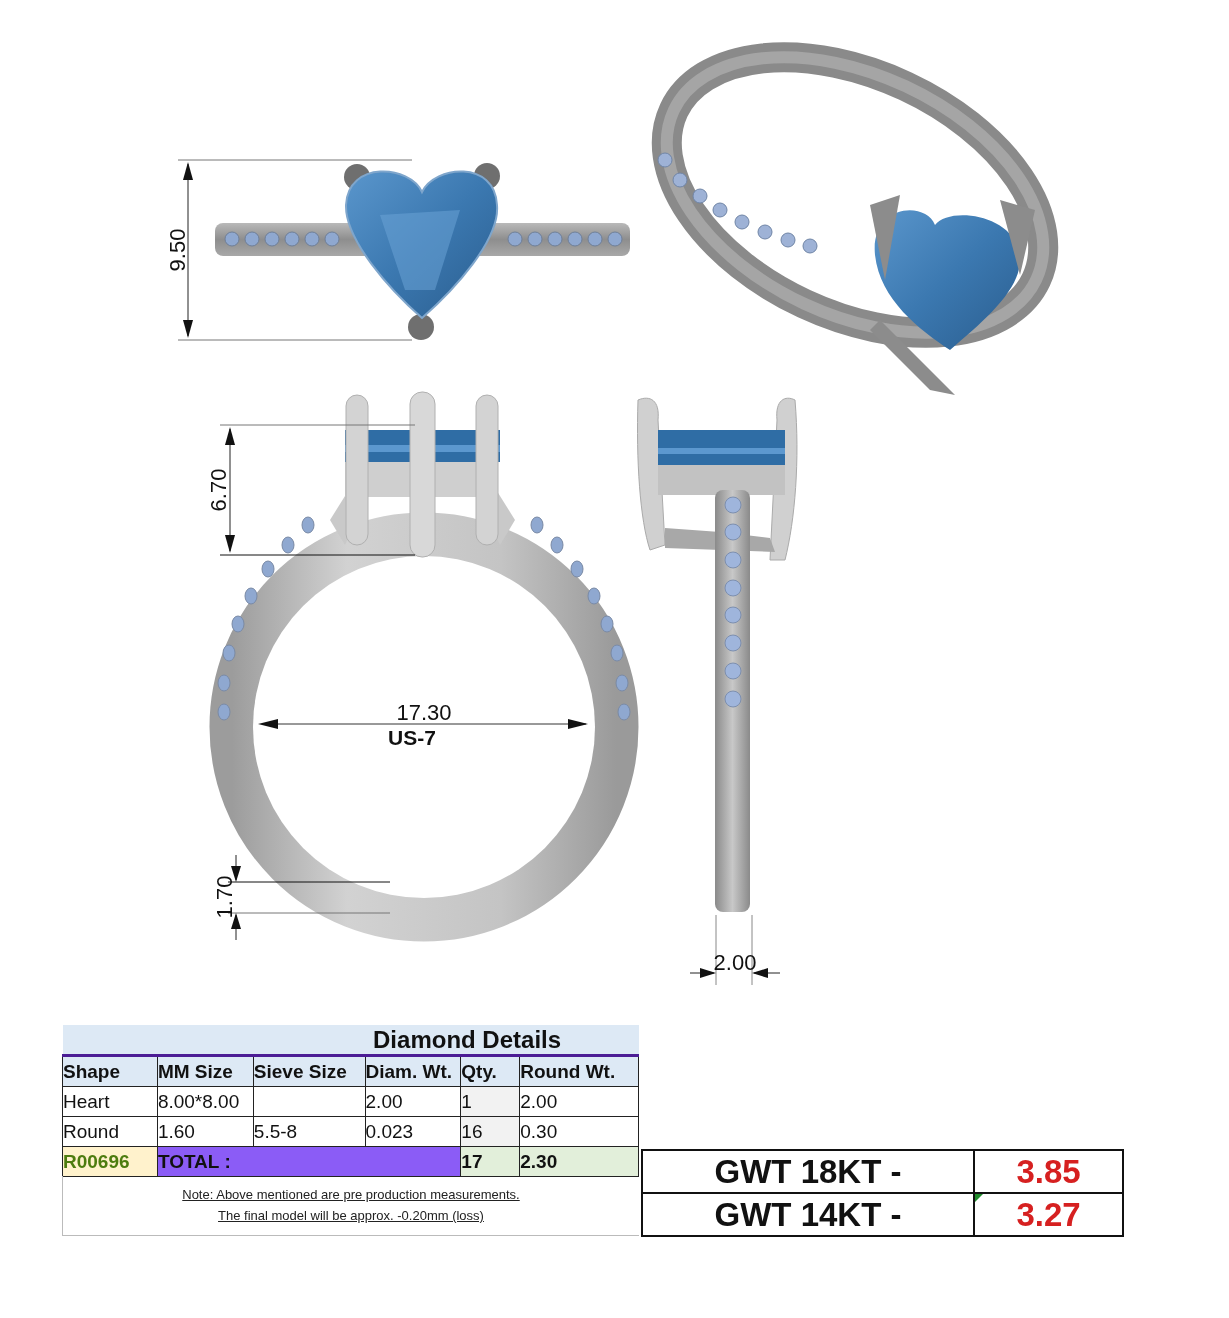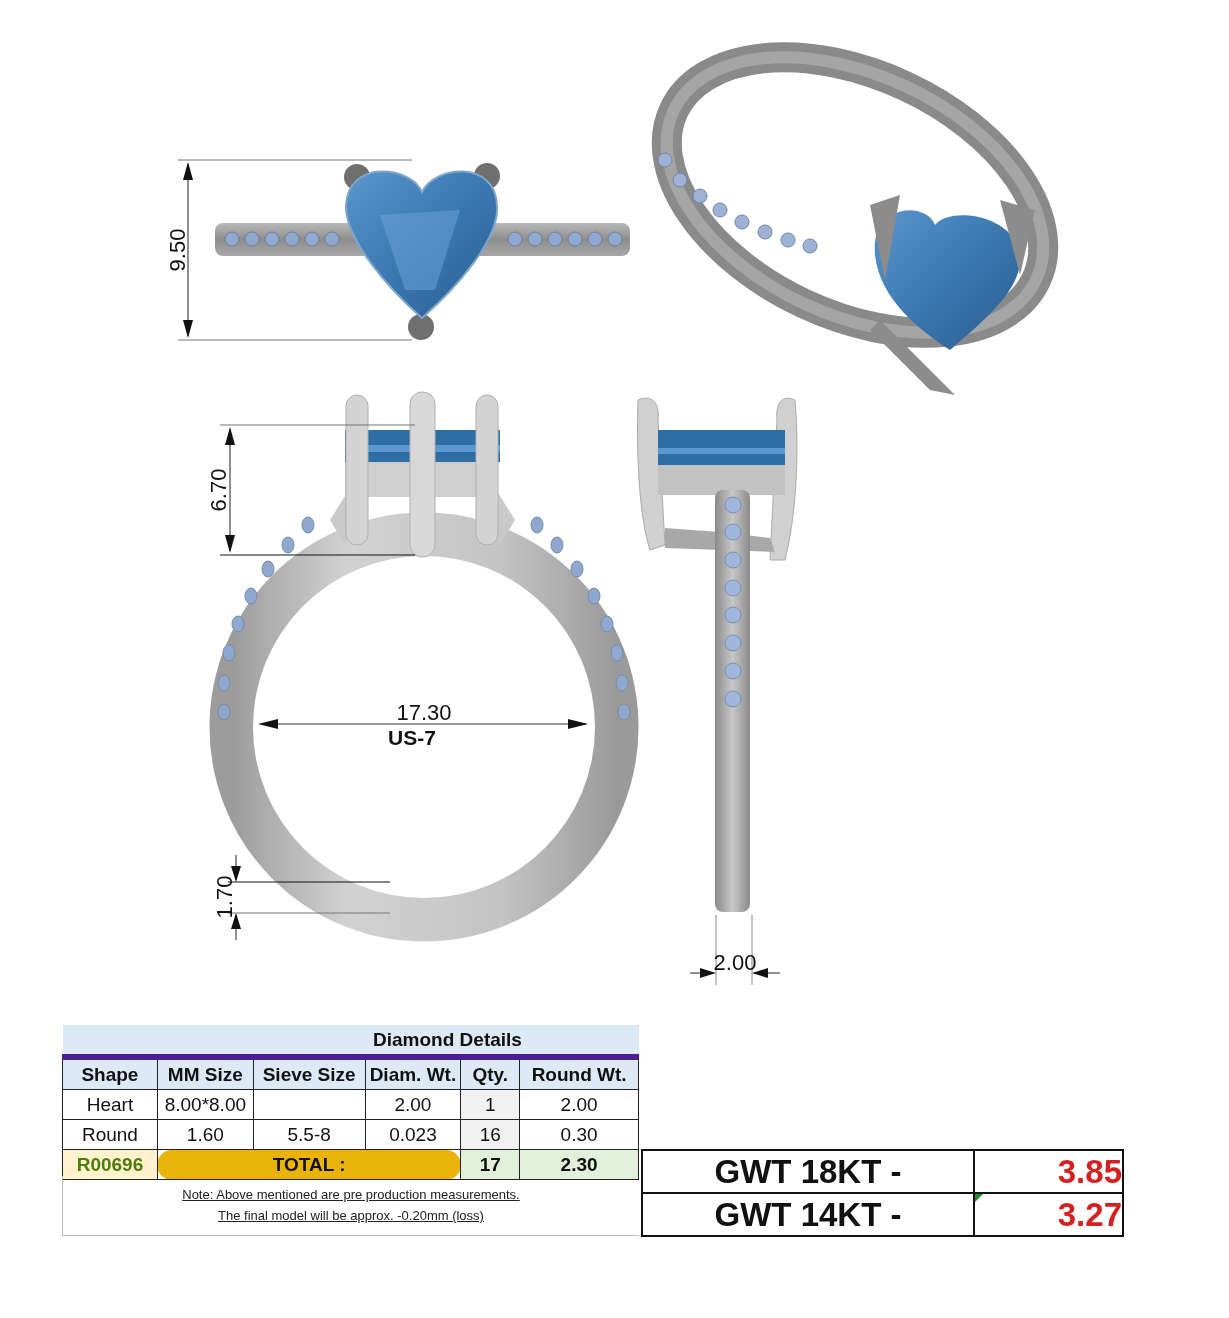--- a/index.html
+++ b/index.html
@@ -2,36 +2,36 @@
 <html><head>
 <meta charset="utf-8">
 <style>
   html, body { margin:0; padding:0; background:#ffffff; }
   body { width:1229px; height:1318px; position:relative; overflow:hidden; font-family:"Liberation Sans", sans-serif; }
   svg { position:absolute; left:0; top:0; }
   .dim-text { font-family:"Liberation Sans", sans-serif; fill:#111; }
 
   
   .dtable { position:absolute; left:62px; top:1025px; width:577px; border-collapse:collapse; font-family:"Liberation Sans", sans-serif; font-size:19px; color:#111; }
-  .dtable td { border:1px solid #222; text-align:center; height:29px; padding:0; }
-  .dtable .title-row td { background:#dde9f5; border:none; border-bottom:6px solid #4c1d95; font-weight:bold; font-size:19px; }
+  .dtable td { border:1px solid #222; text-align:left; height:29px; padding:0; }
+  .dtable .title-row td { background:#dde9f5; border:none; border-bottom:3px solid #4c1d95; font-weight:bold; font-size:24px; }
   .dtable .title-row td.title { text-align:left; padding-left:0; }
   .dtable .hdr td { background:#dde9f5; font-weight:bold; font-size:19px; }
   .dtable .total td { font-weight:bold; }
   .dtable .code { background:#fff2cc; color:#4d7c0f; font-weight:bold; }
-  .dtable .green { background:#eab308;border-radius:15px; }
+  .dtable .green { background:#8b5cf6; }
   .dtable .lightgreen { background:#e2efda; }
   .dtable .qtycell { background:#f2f2f2; }
   .note { position:absolute; left:62px; top:1176px; width:577px; height:60px; border-left:1px solid #bbb; border-bottom:1px solid #bbb; text-align:center; font-size:13px; color:#222; line-height:21px; padding-top:8px; box-sizing:border-box;text-decoration:underline; }
 
   
   .gwt { position:absolute; left:641px; top:1149px; width:483px; border-collapse:collapse; font-family:"Liberation Sans", sans-serif; }
   .gwt td { border:2px solid #111; height:41px; padding:0; }
   .gwt .lbl { width:330px; text-align:center; font-weight:bold; font-size:33px; color:#111; border-right:1px solid #444;margin-top:13px; }
-  .gwt .val { text-align:right; font-weight:bold; font-size:33px; color:#d62020; position:relative; }
+  .gwt .val { text-align:center; font-weight:bold; font-size:33px; color:#d62020; position:relative; }
   .flag { position:absolute; left:0; top:0; width:0; height:0; border-top:8px solid #1e8a2a; border-right:8px solid transparent; }
 </style>
 </head>
 <body>
 
 <svg width="1229" height="1020" viewBox="0 0 1229 1020">
   <defs>
     <linearGradient id="metalH" x1="0" y1="0" x2="0" y2="1">
       <stop offset="0" stop-color="#b9b9b9"></stop>
         <stop offset="0.5" stop-color="#8e8e8e"></stop>

